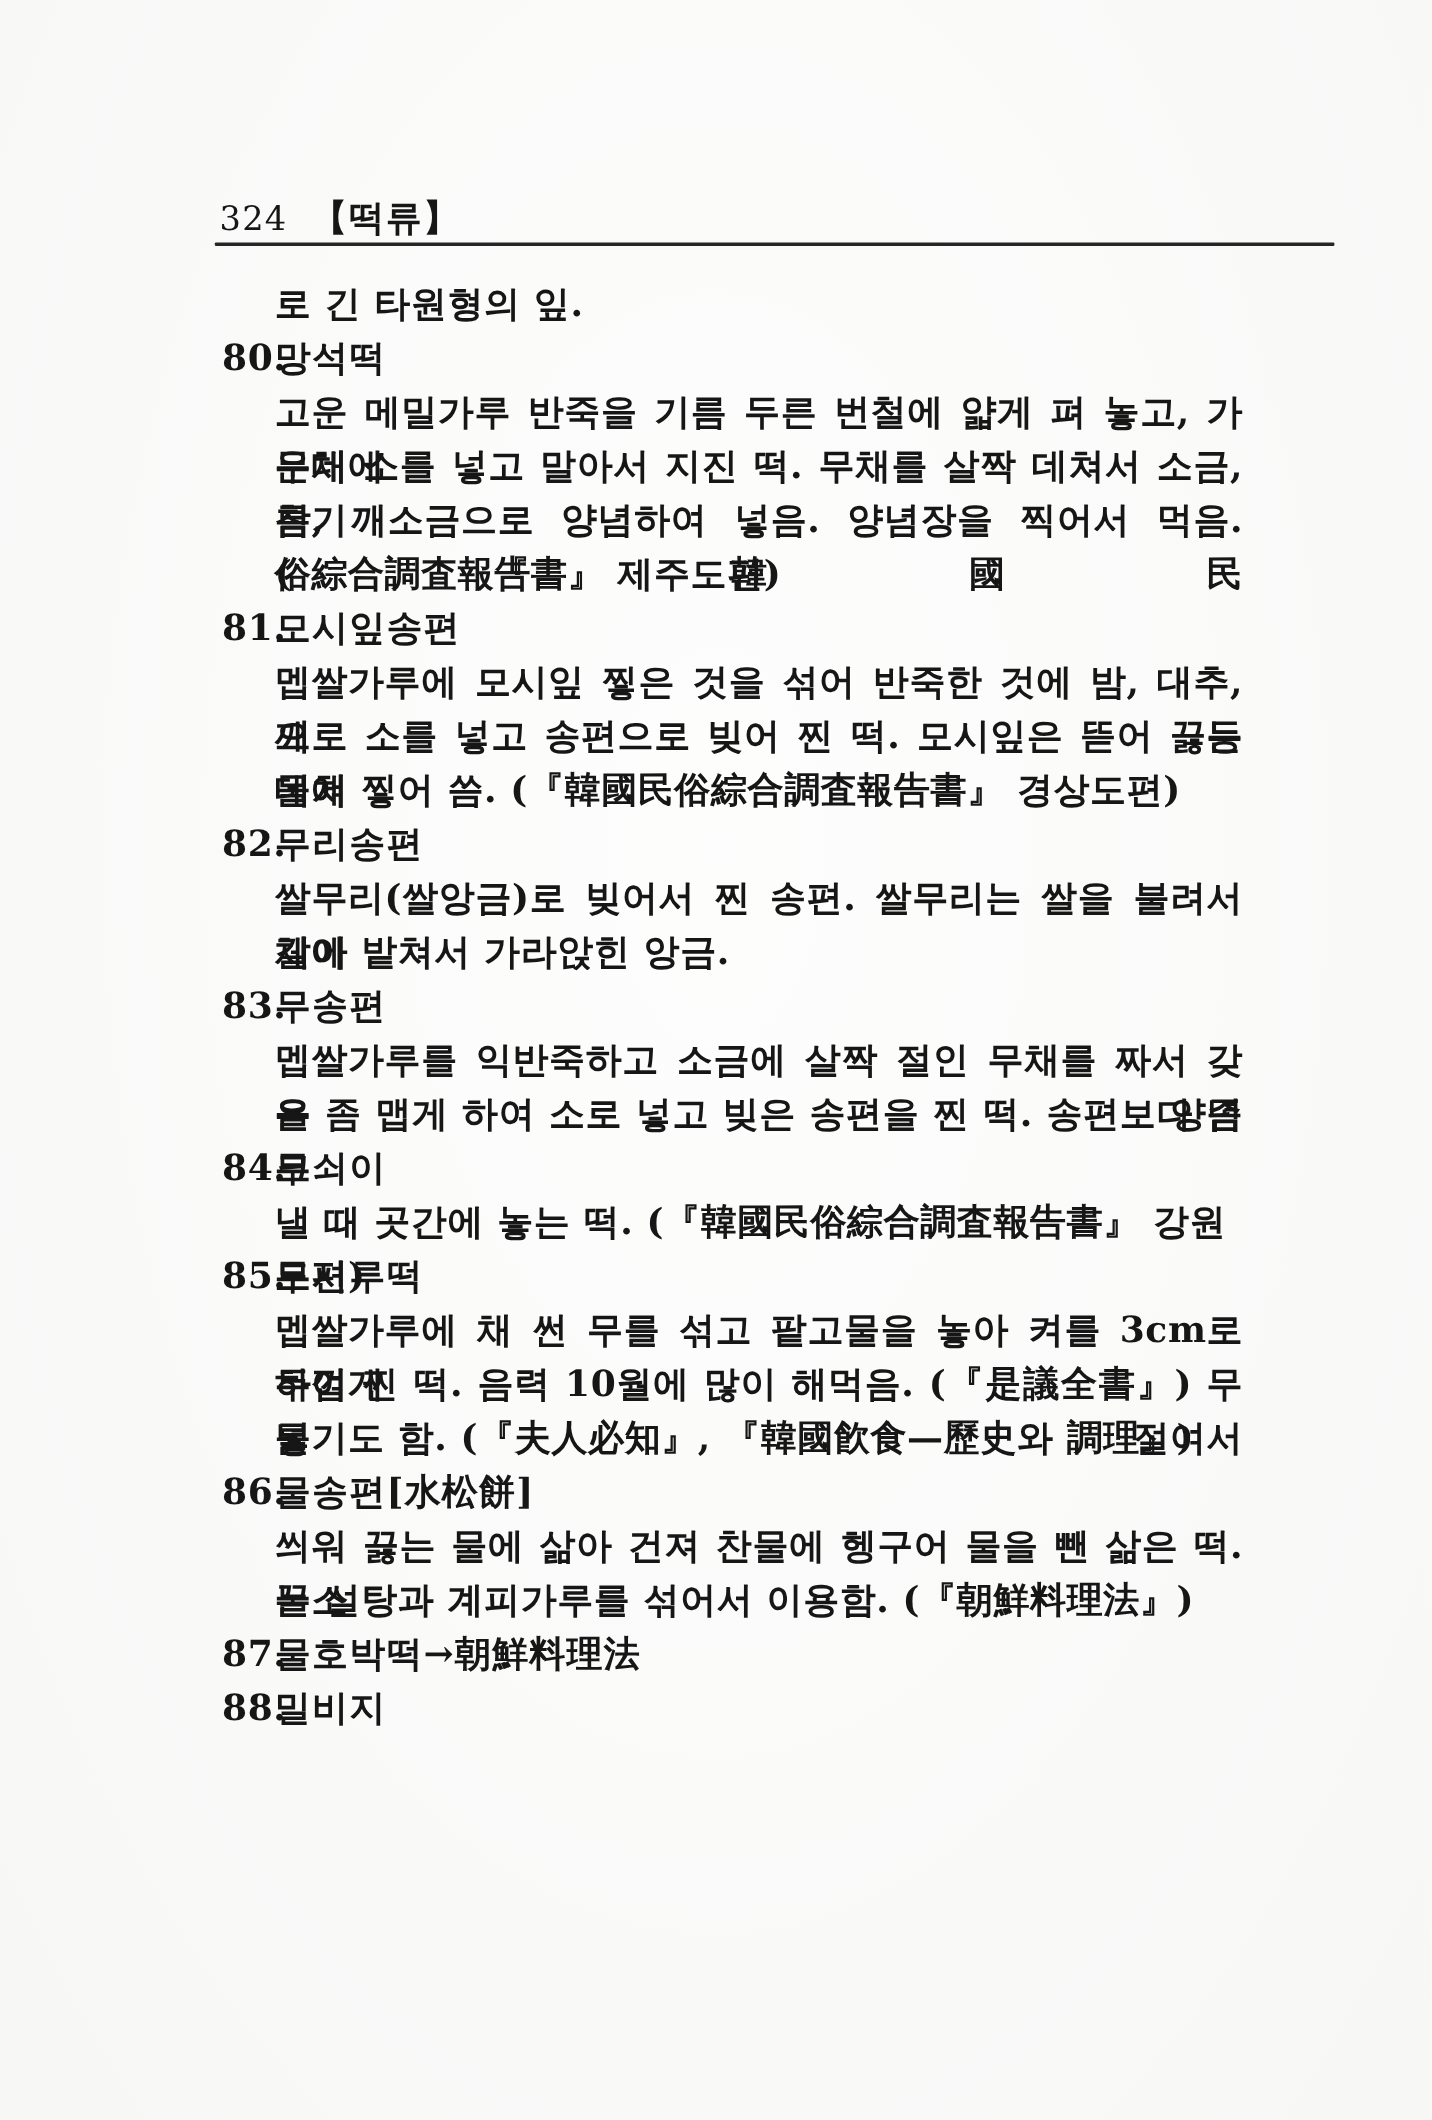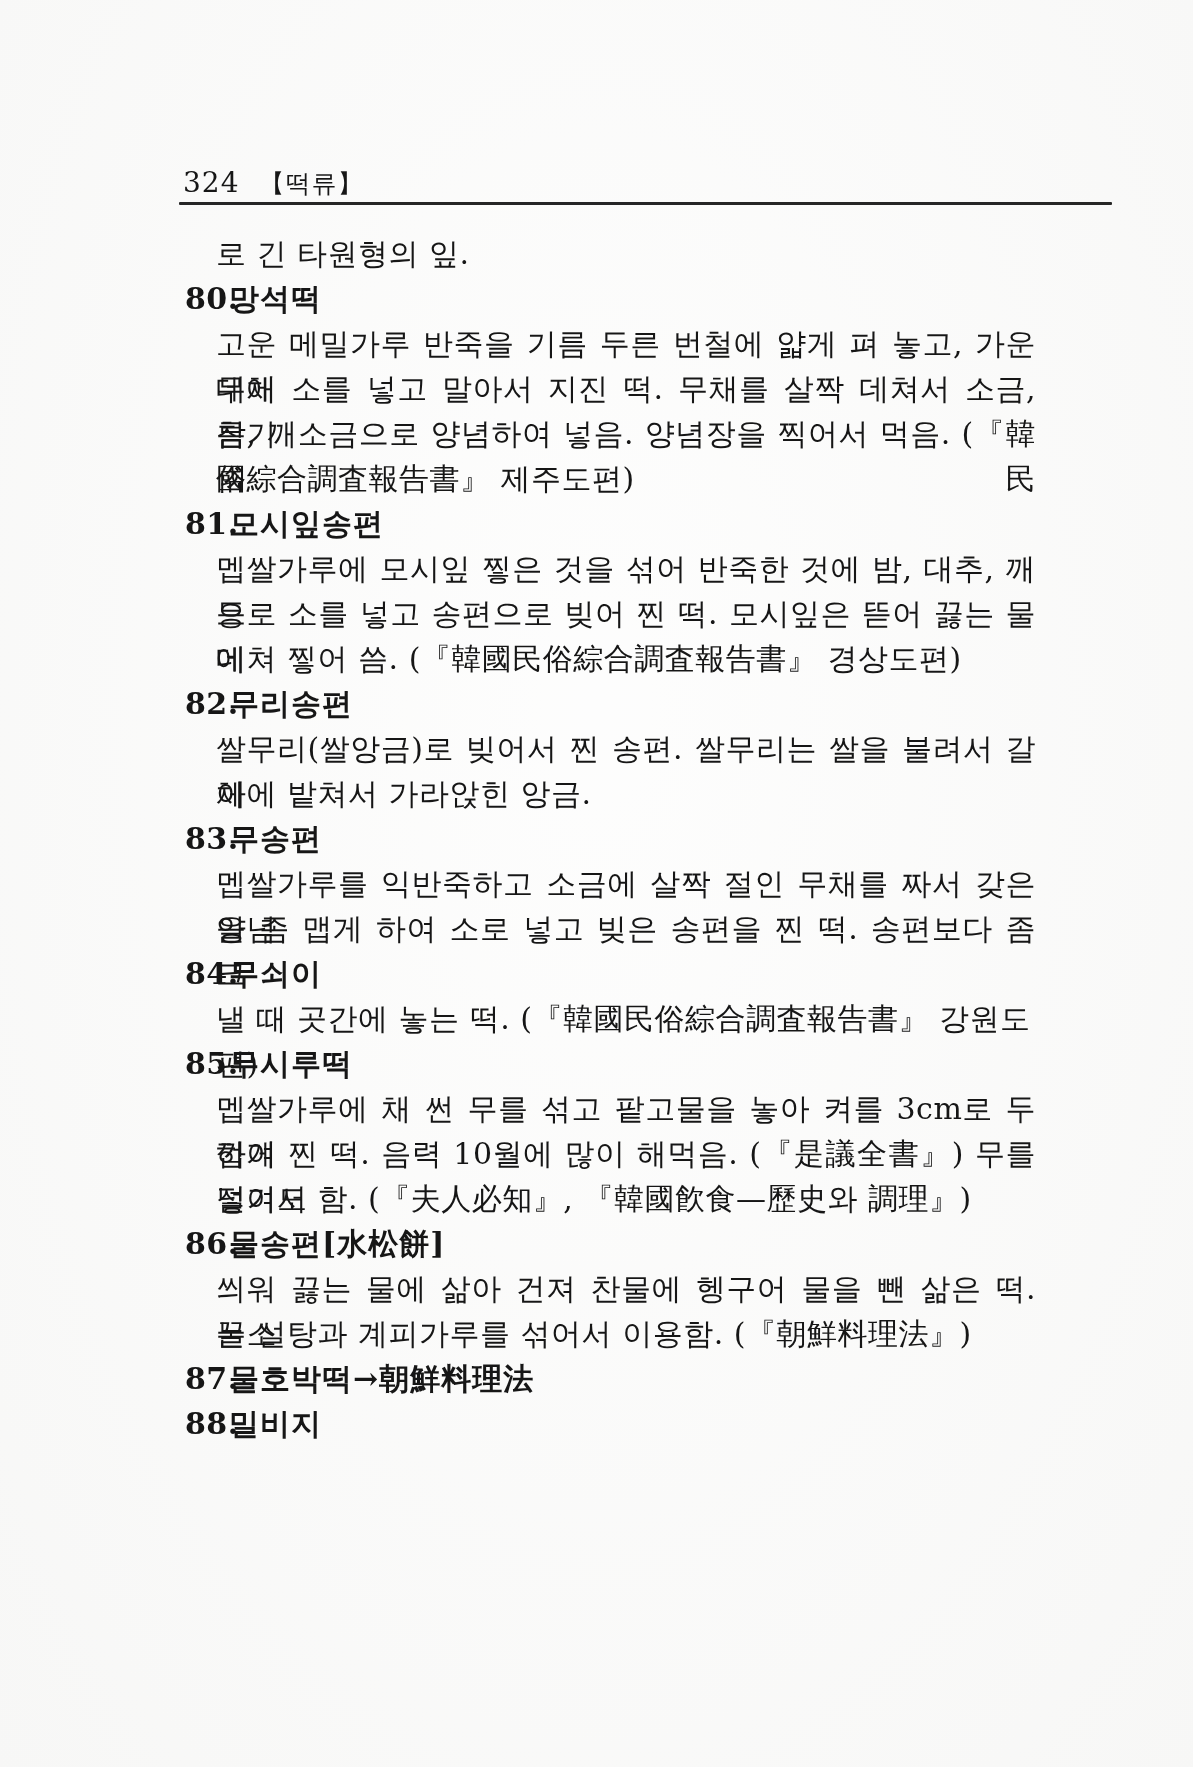--- a/index.html
+++ b/index.html
@@ -12,35 +12,35 @@
   }
   
   .page{position:absolute;inset:0;background:
     radial-gradient(ellipse at 50% 40%, rgba(255,255,255,.6), rgba(0,0,0,.015));}
 
   .page-header{
     position:absolute;left:183px;top:146px;
     font-size:27px;letter-spacing:1px;white-space:nowrap;
   }
   .page-number{display:inline-block;margin-right:20px;font-size:28px;margin-top:20px;}
-  .section-label{font-size:25px;font-weight:400;}
+  .section-label{font-size:30px;font-weight:700;}
   .header-rule{
     position:absolute;left:179px;top:202px;width:933px;height:3px;
     background:#262626;border-radius:1px;
   }
 
   .text-block{
     position:absolute;left:185px;top:231px;width:851px;
   }
   .doc-line{
     height:45px;line-height:45px;font-size:30px;
     letter-spacing:.5px;white-space:nowrap;
     overflow:visible;
   }
-  .body-line{margin-left:31px;white-space:normal;height:45px;}
+  .body-line{margin-left:44px;white-space:normal;height:45px;font-weight:bold;}
   .fill{text-align:justify;text-align-last:justify;}
   .entry-line{white-space:nowrap;}
   .entry-num{display:inline-block;width:44px;font-weight:600;}
   .entry-title{font-weight:700;letter-spacing:1px;}
 </style>
 </head>
 <body>
 
 <div class="page">
 

